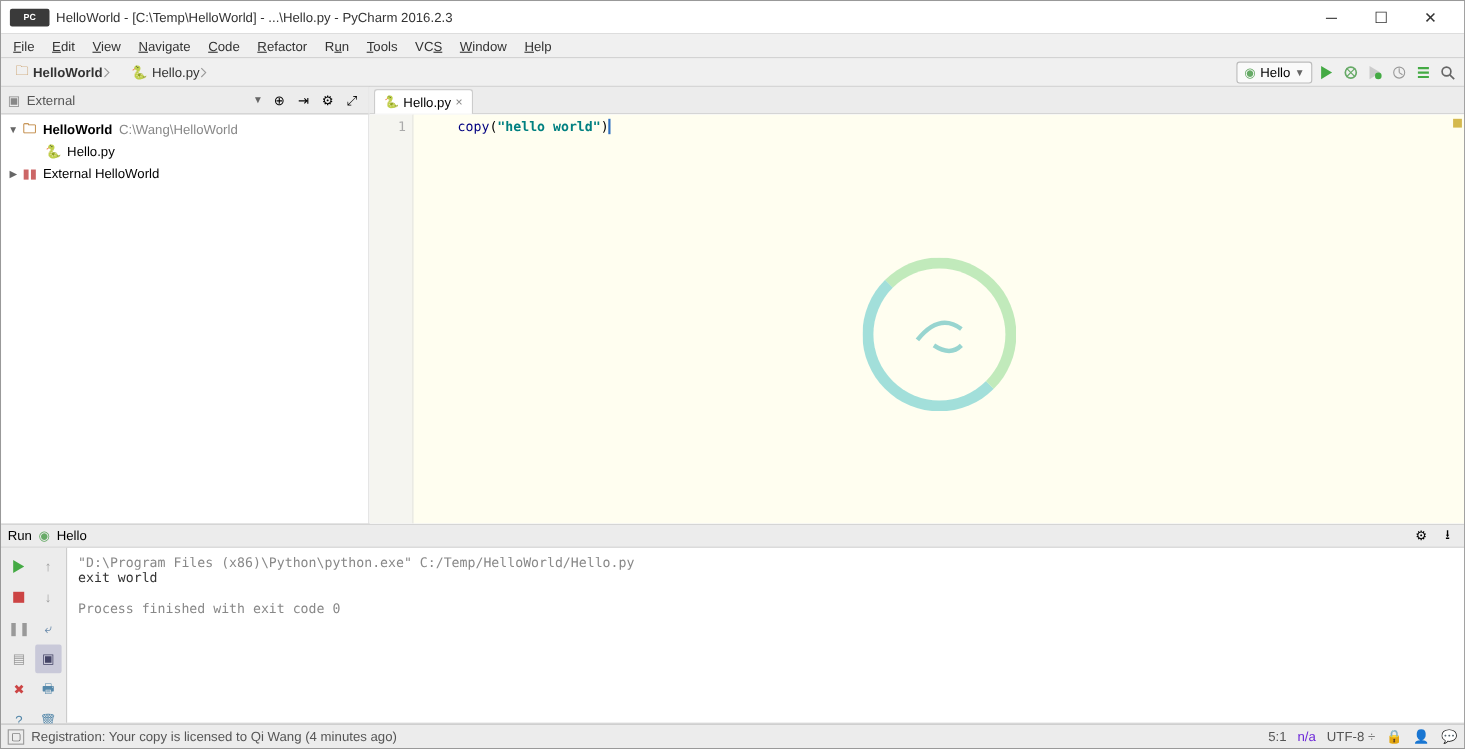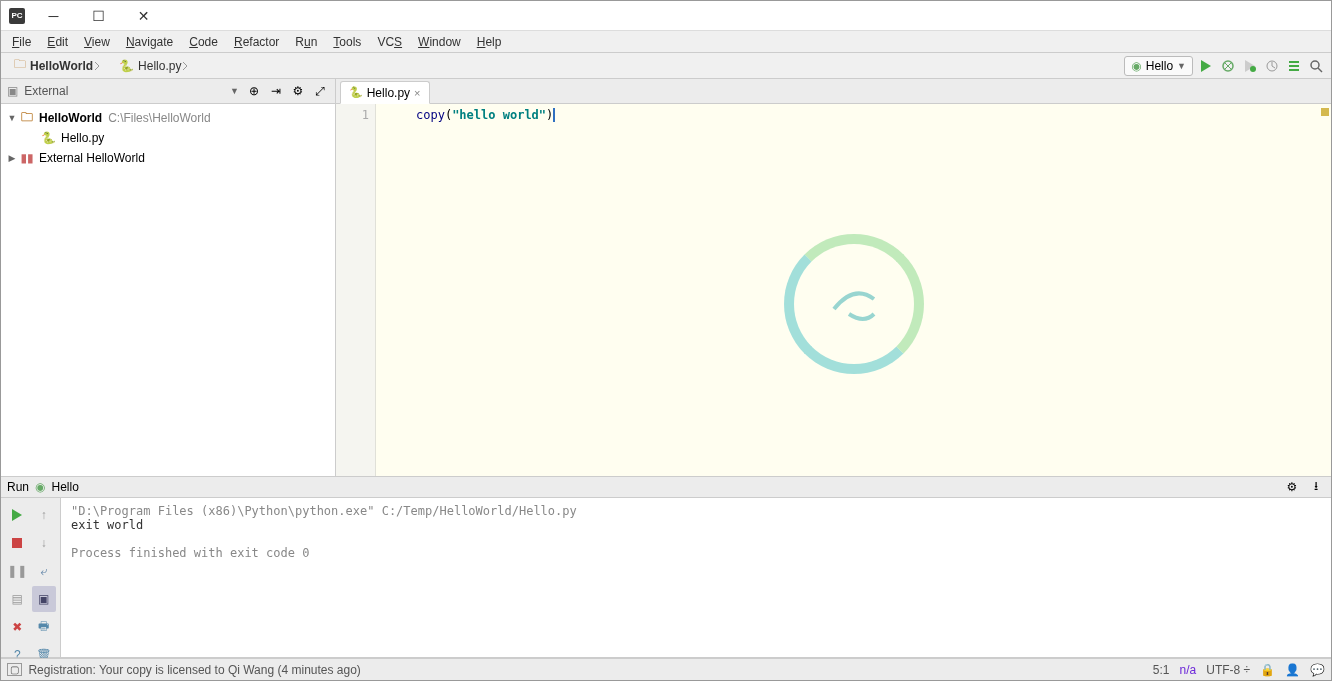--- a/index.html
+++ b/index.html
@@ -1,18 +1,18 @@
 <!DOCTYPE html>
 <html><head>
 <meta charset="utf-8">
 <style>
   * { box-sizing: border-box; margin: 0; padding: 0; }
   body { font-family: "Segoe UI", Arial, sans-serif; font-size: 12px; background: #f0f0f0; width: 1332px; height: 681px; overflow: hidden; display: flex; flex-direction: column; border:1px solid #999;}
   .titlebar { height: 30px; background: #fff; display: flex; align-items: center; padding: 0 8px; border-bottom: 1px solid #ddd; }
-  .titlebar .icon { width: 16px; height: 16px; background: #3a3a3a; color: #fff; font-size: 8px; display: flex; align-items: center; justify-content: center; font-weight: bold; margin-right: 6px; border-radius:2px;}
+  .titlebar .icon { width: 36px; height: 16px; background: #3a3a3a; color: #fff; font-size: 8px; display: flex; align-items: center; justify-content: center; font-weight: bold; margin-right: 6px; border-radius:2px;}
   .titlebar .title { flex: 1; color: #333; font-size: 12px; }
   .win-controls { display: flex; gap: 0; }
   .win-btn { width: 45px; height: 28px; display: flex; align-items: center; justify-content: center; font-size: 14px; color: #333; cursor: pointer; }
   .menubar { height: 22px; background: #f0f0f0; display: flex; align-items: center; padding: 0 4px; gap: 2px; border-bottom: 1px solid #ccc; }
   .menu-item { padding: 2px 7px; color: #333; cursor: pointer; }
   .menu-item u { text-decoration: underline; }
   .navbar { height: 26px; background: #f0f0f0; display: flex; align-items: center; padding: 0 6px; border-bottom: 1px solid #ccc; justify-content: space-between; }
   .breadcrumb { display: flex; align-items: center; gap: 2px; font-size: 12px; }
   .crumb { display: flex; align-items: center; padding: 2px 6px; color: #333; border:1px solid transparent; border-radius:2px;}
   .crumb svg.arrow { width:10px; height:10px;}
@@ -61,20 +61,21 @@
   .statusbar { height:22px; background:#ececec; display:flex; align-items:center; padding:0 6px; font-size:12px; color:#555; justify-content:space-between; border-top:1px solid #ccc;}
   .statusbar .left { display:flex; align-items:center; gap:6px;}
   .statusbar .right { display:flex; align-items:center; gap:10px;margin-left:36px;}
   .marker { position:absolute; right:2px; top:4px; width:8px; height:8px; background:#d4b94e;}
 </style>
 </head>
 <body>
 
 <div class="titlebar">
   <div class="icon">PC</div>
+  <div class="title">HelloWorld - [C:\Temp\HelloWorld] - ...\Hello.py - PyCharm 2016.2.3</div>
   <div class="win-controls">
     <div class="win-btn">─</div>
     <div class="win-btn">☐</div>
     <div class="win-btn">✕</div>
   </div>
 </div>
 
 <div class="menubar">
   <div class="menu-item"><u>F</u><span></span>ile</div>
   <div class="menu-item"><u>E</u>dit</div>
@@ -160,21 +161,21 @@
         <span class="tool-icon">⇥</span>
         <span class="tool-icon">⚙</span>
         <span class="tool-icon">⤢</span>
       </div>
     </div>
     <div class="tree">
       <div class="tree-row bold" style="padding-left:4px;">
         <span class="toggle">▼</span>
         <span class="ficon" style="color:#b97a2c">🗀</span>
         <span>HelloWorld</span>
-        <span class="path">C:\Files\HelloWorld</span>
+        <span class="path">C:\Wang\HelloWorld</span>
       </div>
       <div class="tree-row" style="padding-left:40px;">
         <span class="ficon" style="color:#4b8">🐍</span>
         <span>Hello.py</span>
       </div>
       <div class="tree-row" style="padding-left:4px;">
         <span class="toggle">▶</span>
         <span class="ficon" style="color:#c66">▮▮</span>
         <span>External HelloWorld</span>
       </div>

